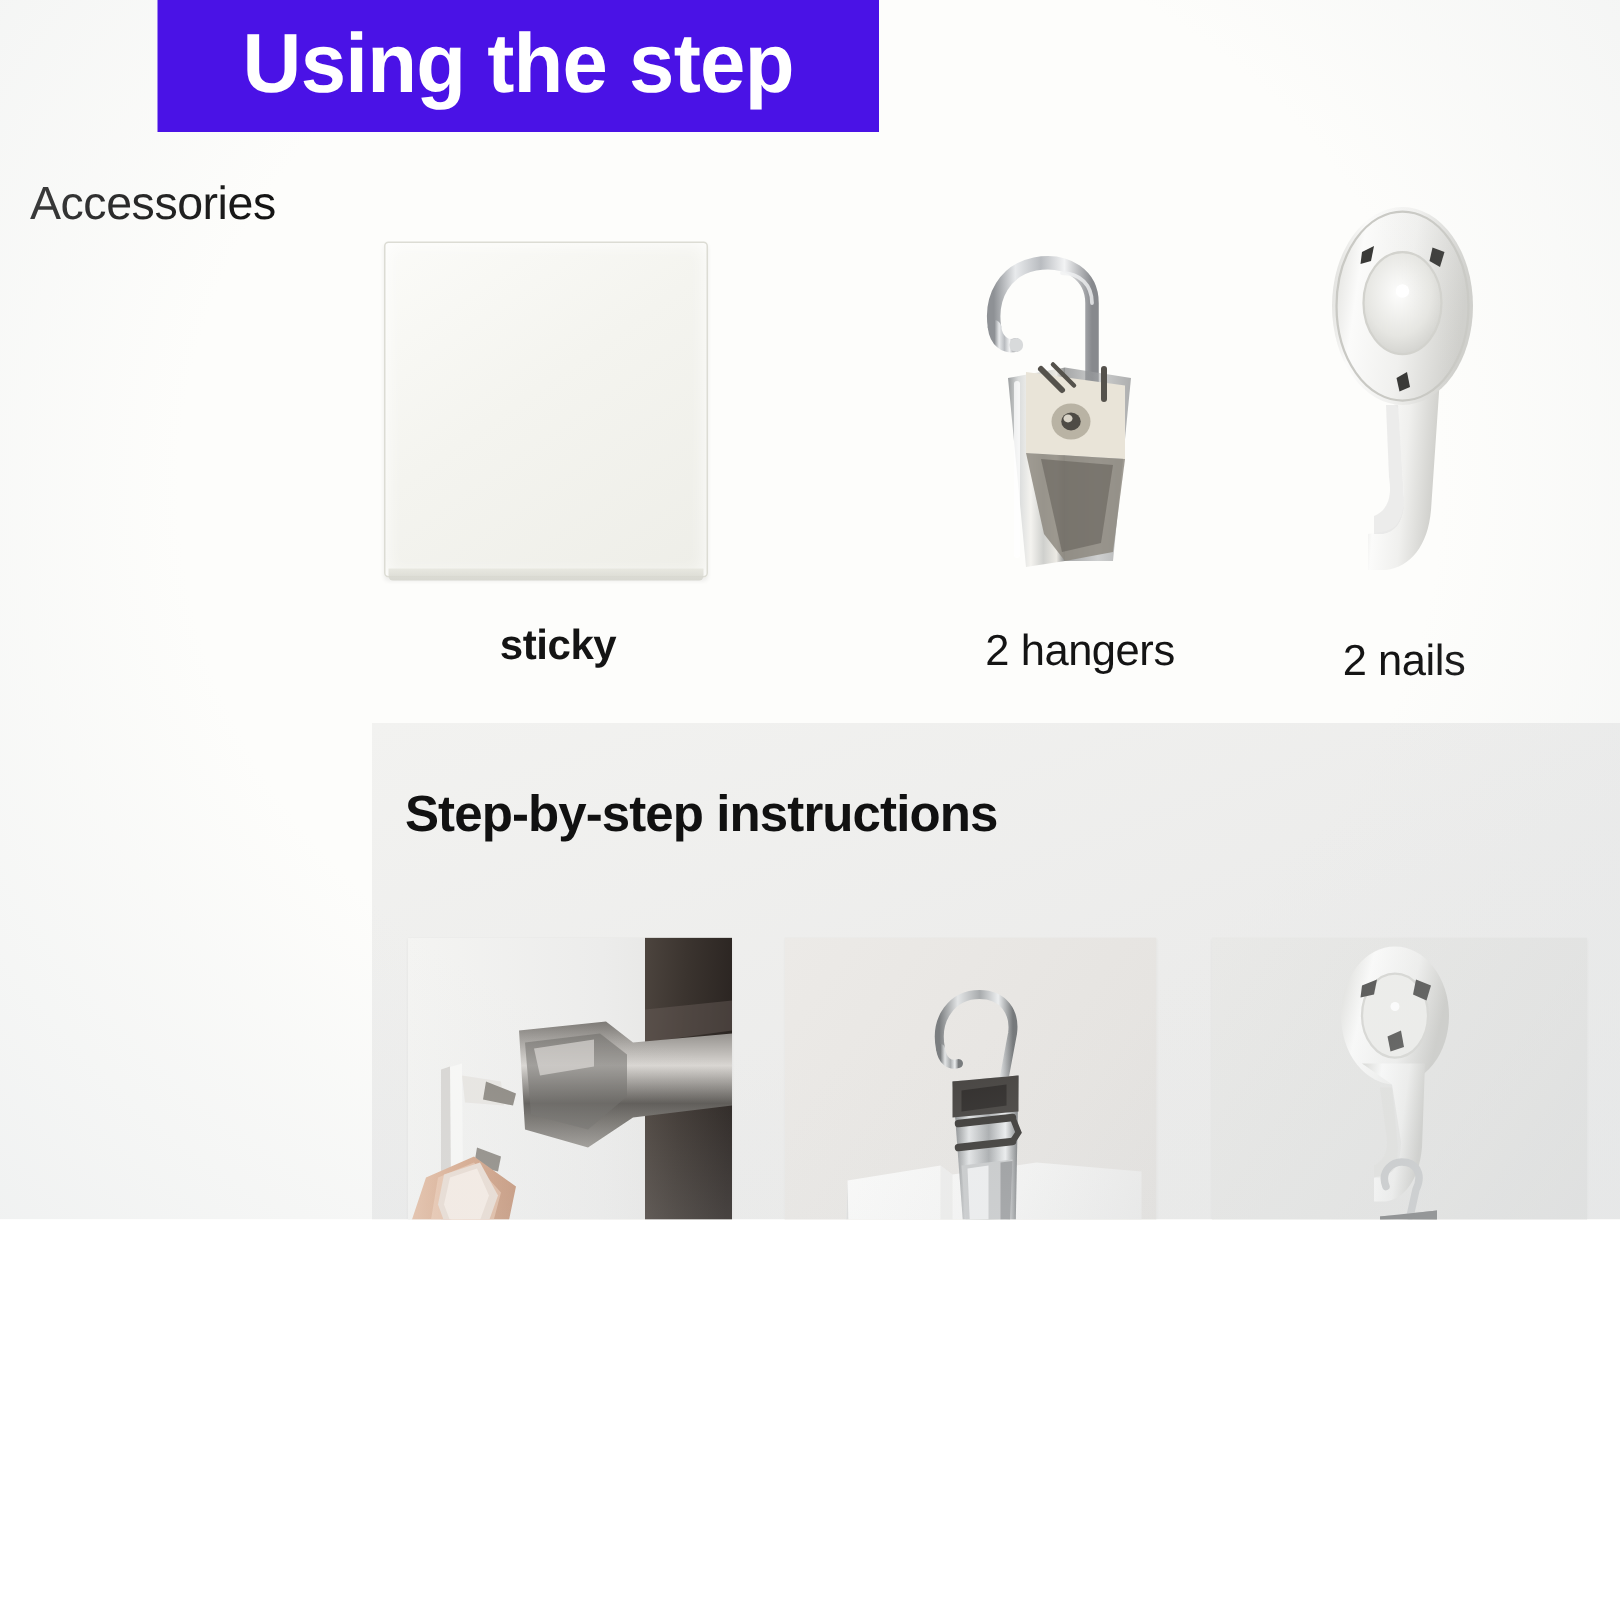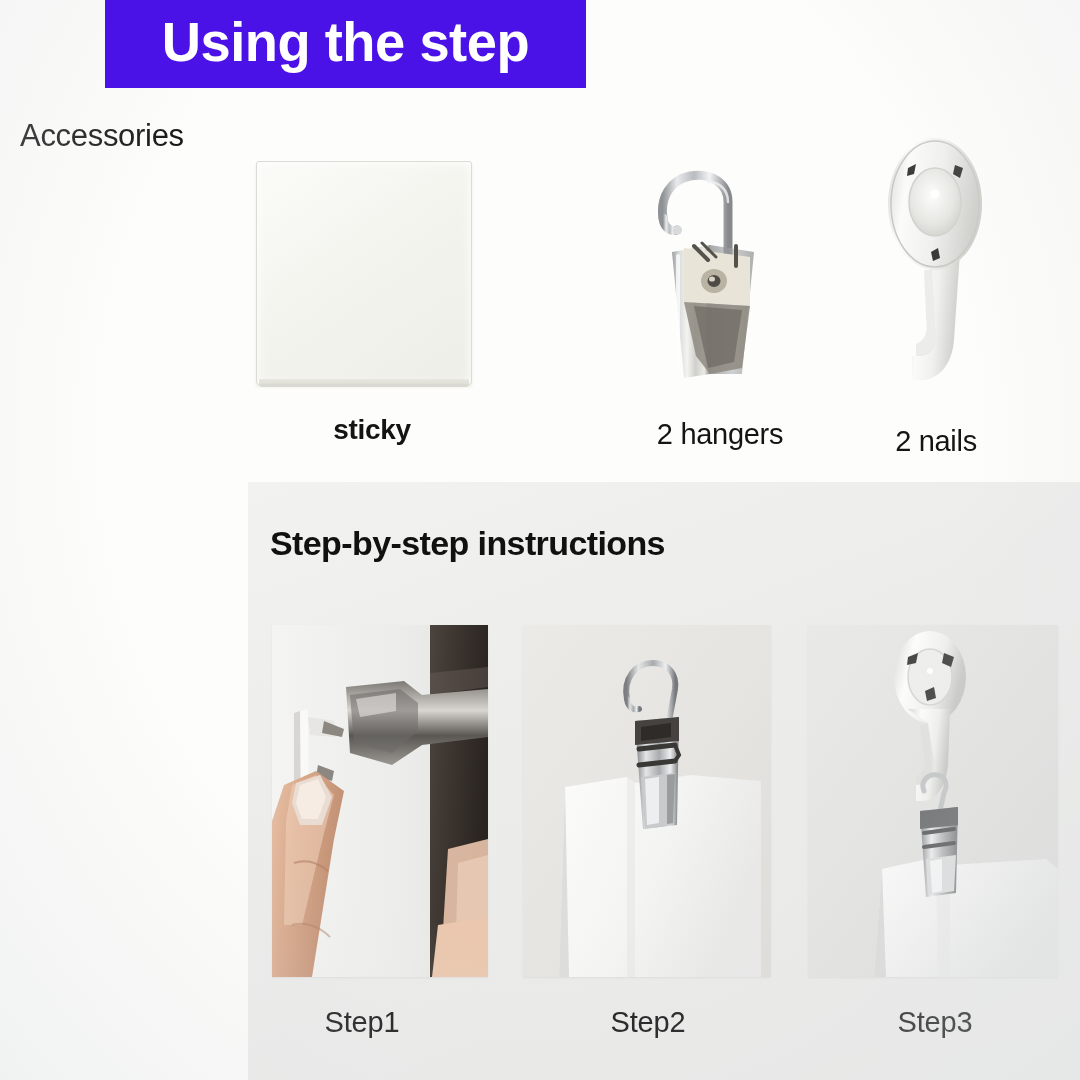--- a/index.html
+++ b/index.html
@@ -4,21 +4,21 @@
 <title>Using the step</title>
 <style>
   html, body {
     margin: 0;
     padding: 0;
     background: #ffffff;
   }
   #page {
     position: relative;
     width: 1080px;
-    height: 1080px;
+    height: 813px;
     overflow: hidden;
     background: #fdfdfb;
     font-family: "Liberation Sans", "DejaVu Sans", sans-serif;
     color: #1a1a1a;
   }
   
   #page::after {
     content: "";
     position: absolute;
     inset: 0;

